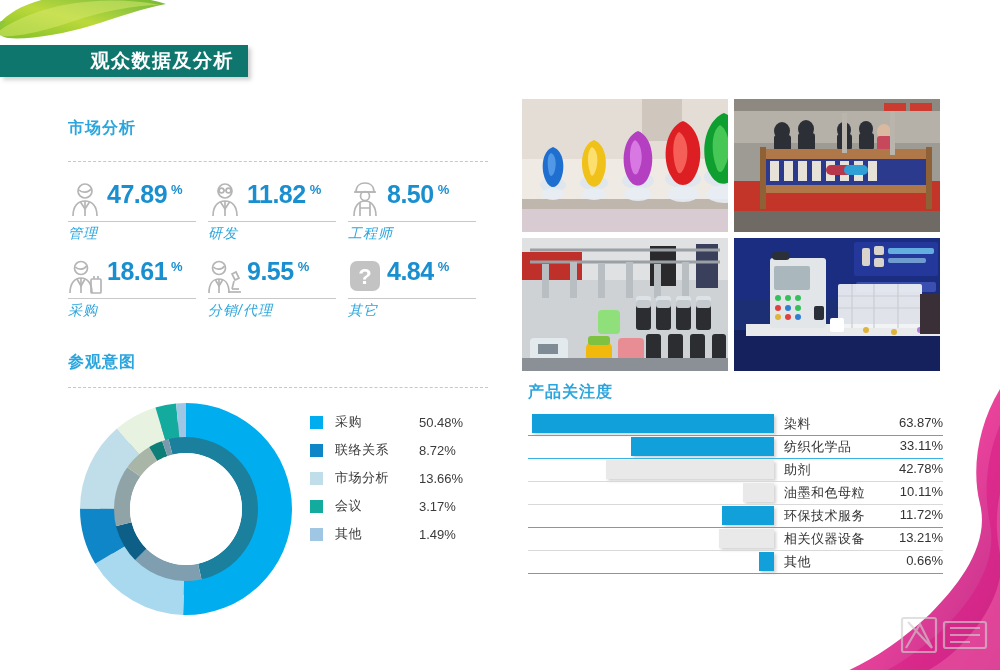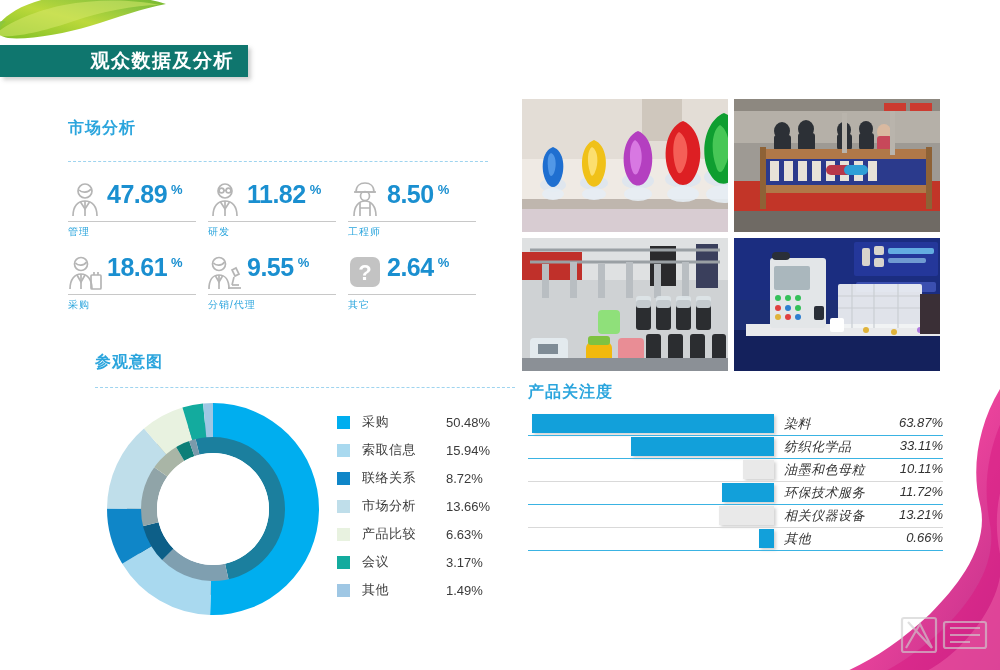--- a/index.html
+++ b/index.html
@@ -45,43 +45,43 @@
   }
   .job-cell { position: relative; padding-right: 8px; }
   .job-top { display: flex; align-items: flex-start; gap: 2px; }
   .job-icon { width: 34px; height: 36px; flex: 0 0 34px; }
   .job-pct {
     color: #1a8fd0; font-size: 25px; font-weight: 600; line-height: 1;
     letter-spacing: -0.5px; margin-left: 3px;
   }
   .job-sym { color: #1a8fd0; font-size: 13px; font-weight: 600; margin-left: 2px; margin-bottom: 1px; }
   .job-rule { height: 1px; background: #c8c8c8; margin-top: 3px; width: 128px; }
-  .job-label { color: #2ba5dd; font-size: 10px; margin-top: 3px; letter-spacing: 1px; }
-
-  
-  #intent { position: absolute; left: 68px; top: 352px; width: 420px; margin-left: 27px; }
+  .job-label { color: #2ba5dd; font-size: 14px; margin-top: 3px; letter-spacing: 1px; font-style: italic; }
+
+  
+  #intent { position: absolute; left: 68px; top: 352px; width: 420px; }
   #intent .dashed { margin-top: 14px; }
   .intent-body { margin-top: 10px; display: flex; align-items: flex-start; }
   .donut-wrap { width: 220px; height: 222px; position: relative; margin-left: 8px;}
   .legend { margin-left: 14px; margin-top: 10px; }
   .legend-row { display: flex; align-items: center; height: 28px; }
   .sw { width: 13px; height: 13px; flex: 0 0 13px; }
   .legend-name { width: 84px; margin-left: 12px; font-size: 13px; color: #3b3b3b; letter-spacing:.5px;}
   .legend-val { font-size: 13px; color: #3b3b3b; }
 
   
   #photos { position: absolute; left: 522px; top: 99px; width: 418px; height: 272px; display: grid;
             grid-template-columns: 1fr 1fr; grid-template-rows: 1fr 1fr; gap: 6px; }
   .photo { position: relative; overflow: hidden; background:#333; }
   .photo svg { display:block; width:100%; height:100%; }
 
   
   #prod { position: absolute; left: 528px; top: 382px; width: 430px; }
   .prod-rows { margin-top: 10px; }
-  .prow { position: relative; height: 23px; font-style: italic; }
+  .prow { position: relative; height: 23px; }
   .bar-area { position: absolute; left: 0; top: 0; width: 246px; height: 23px; }
   .bar { position: absolute; top: 1px; height: 19px; box-shadow: 2px 2px 3px rgba(0,0,0,0.18); }
   .bar.blue { background: #12a0da; }
   .bar.gray { background: #e9e9e9; }
   .rowline { position: absolute; left: 0; bottom: 0; width: 415px; height: 1.5px; }
   .rowline.blue { background: #3ab3e3; }
   .rowline.gray { background: #d9d9d9; }
   .plabel { position: absolute; left: 256px; top: 2px; font-size: 13px; color: #333; letter-spacing:.5px; }
   .pval { position: absolute; left: 256px; top: 2px; width: 159px; text-align: right; font-size: 13px; color: #333; }
 
@@ -208,21 +208,21 @@
      </div>
      <div class="job-rule"></div>
      <div class="job-label">分销/代理</div>
         </div>
         <div class="job-cell">
           <div class="job-top">
        <span class="job-icon"><svg viewBox="0 0 34 36">
                 <rect x="2" y="2" width="30" height="30" rx="7" fill="#c3c3c3"></rect>
       <text x="17" y="25" text-anchor="middle" font-size="22" font-family="Liberation Sans, sans-serif" fill="#ffffff" font-weight="bold">?</text>
               </svg></span>
-       <span class="job-pct">2.64</span>
+       <span class="job-pct">4.84</span>
        <span class="job-sym">%</span>
      </div>
      <div class="job-rule"></div>
      <div class="job-label">其它</div>
         </div>
       </div>
   </div>
 
   <div id="intent">
     <div class="sec-title">参观意图</div>
@@ -247,38 +247,28 @@
             <circle cx="110" cy="111" r="56" fill="#ffffff"></circle>
           </svg>
       </div>
       <div class="legend" id="intent-legend">
           <div class="legend-row">
             <span class="sw" style="background:#00aeef"></span>
        <span class="legend-name">采购</span>
        <span class="legend-val">50.48%</span>
           </div>
           <div class="legend-row">
-            <span class="sw" style="background:#a9d9ef"></span>
-       <span class="legend-name">索取信息</span>
-       <span class="legend-val">15.94%</span>
-          </div>
-          <div class="legend-row">
             <span class="sw" style="background:#0f86c8"></span>
        <span class="legend-name">联络关系</span>
        <span class="legend-val">8.72%</span>
           </div>
           <div class="legend-row">
             <span class="sw" style="background:#bfdeea"></span>
        <span class="legend-name">市场分析</span>
        <span class="legend-val">13.66%</span>
-          </div>
-          <div class="legend-row">
-            <span class="sw" style="background:#e8f2e0"></span>
-       <span class="legend-name">产品比较</span>
-       <span class="legend-val">6.63%</span>
           </div>
           <div class="legend-row">
             <span class="sw" style="background:#13ab9e"></span>
        <span class="legend-name">会议</span>
        <span class="legend-val">3.17%</span>
           </div>
           <div class="legend-row">
             <span class="sw" style="background:#9fc7e4"></span>
        <span class="legend-name">其他</span>
        <span class="legend-val">1.49%</span>
@@ -480,20 +470,28 @@
         <div class="prow">
           <div class="bar-area">
          <div class="bar blue" style="left:103px;width:143px;"></div>
        </div>
        <div class="rowline blue"></div>
        <div class="plabel">纺织化学品</div>
        <div class="pval">33.11%</div>
         </div>
         <div class="prow">
           <div class="bar-area">
+         <div class="bar gray" style="left:78px;width:168px;"></div>
+       </div>
+       <div class="rowline gray"></div>
+       <div class="plabel">助剂</div>
+       <div class="pval">42.78%</div>
+        </div>
+        <div class="prow">
+          <div class="bar-area">
          <div class="bar gray" style="left:215px;width:31px;"></div>
        </div>
        <div class="rowline gray"></div>
        <div class="plabel">油墨和色母粒</div>
        <div class="pval">10.11%</div>
         </div>
         <div class="prow">
           <div class="bar-area">
          <div class="bar blue" style="left:194px;width:52px;"></div>
        </div>

